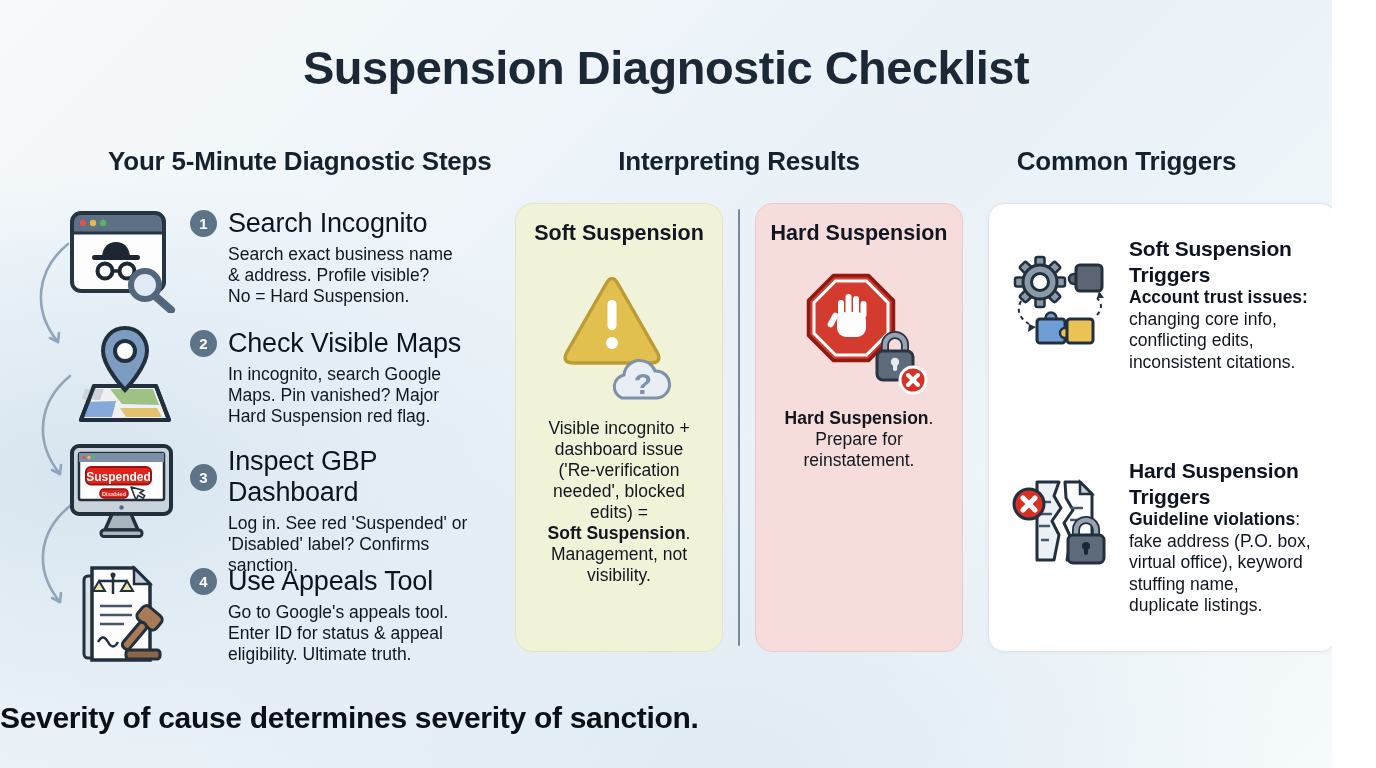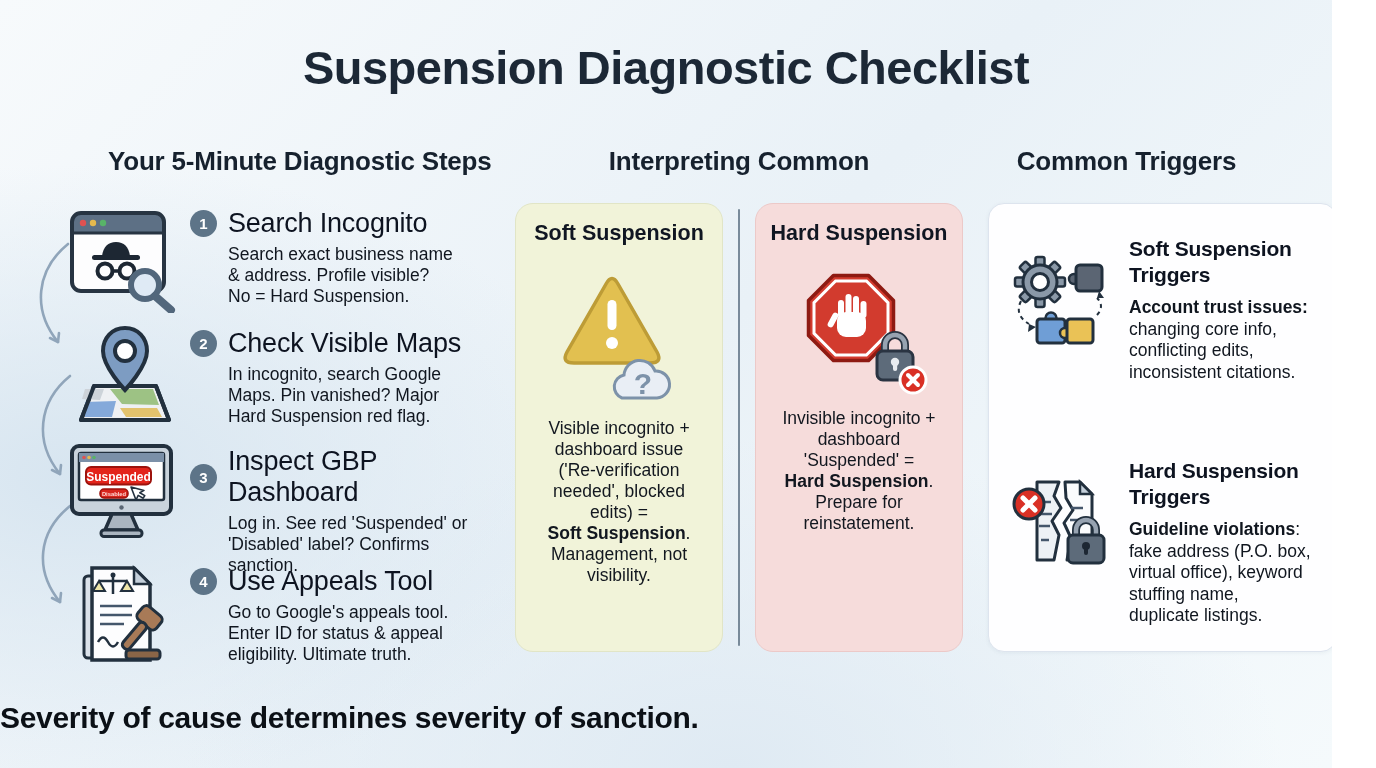--- a/index.html
+++ b/index.html
@@ -38,36 +38,36 @@
   .card-text{margin:6px auto 0 auto;width:184px;font-size:17.5px;line-height:1.2;color:#12171f;}
   #results-divider{position:absolute;left:738px;top:209px;width:2px;height:437px;
     background:#5c7183;opacity:.8;border-radius:1px;}
 
   
   .trigger-card{position:absolute;left:988px;top:203px;width:349px;height:449px;background:#fefeff;
     border:1.5px solid #dde4ee;border-radius:16px;box-sizing:border-box;box-shadow:0 1px 4px rgba(40,60,90,.06);}
   .trig-icon{position:absolute;}
   .trig-text{position:absolute;left:140px;width:192px;}
   .trig-title{font-size:21px;font-weight:700;line-height:1.22;color:#0d1320;letter-spacing:-0.2px;}
-  .trig-body{margin-top:10px;font-size:17.5px;line-height:1.23;color:#10161f;}
+  .trig-body{font-size:17.5px;line-height:1.23;color:#10161f;}
   .trig-body b{font-weight:700;}
 
   .footer-line{position:absolute;top:701px;left:0;width:100%;text-align:left;
     font-size:30px;font-weight:700;color:#0b1016;letter-spacing:-0.3px;}
   svg{display:block;}
 </style>
 </head>
 <body>
 
 <div class="canvas">
 
   <div class="page-title">Suspension Diagnostic Checklist</div>
 
   <div class="col-head" id="head-steps">Your 5-Minute Diagnostic Steps</div>
-  <div class="col-head" id="head-results">Interpreting Common</div>
+  <div class="col-head" id="head-results">Interpreting Results</div>
   <div class="col-head" id="head-triggers">Common Triggers</div>
 
   <svg style="position:absolute;left:24px;top:240px;" width="80" height="400" viewBox="0 0 80 400">
     <g fill="none" stroke="#90a5ba" stroke-width="2.6" stroke-linecap="round">
       <path d="M44,4 C12,30 8,70 34,102"></path>
         <path d="M34,102 l-8,-4 M34,102 l1,-9"></path>
       <path d="M46,136 C14,162 10,202 36,234"></path>
         <path d="M36,234 l-8,-4 M36,234 l1,-9"></path>
       <path d="M46,266 C14,292 10,330 36,362"></path>
         <path d="M36,362 l-8,-4 M36,362 l1,-9"></path>
@@ -216,23 +216,20 @@
       <rect x="88" y="91" width="36" height="29" rx="6" fill="#5d6b7a" stroke="#2a3442" stroke-width="3"></rect>
       <circle cx="106" cy="102" r="4.2" fill="#e8ecf0"></circle>
         <rect x="104" y="103" width="4.2" height="8" rx="2" fill="#e8ecf0"></rect>
       <circle cx="124" cy="120" r="13" fill="#d93025" stroke="#ffffff" stroke-width="3"></circle>
       <g stroke="#ffffff" stroke-width="4" stroke-linecap="round">
         <line x1="119" y1="115" x2="129" y2="125"></line>
           <line x1="129" y1="115" x2="119" y2="125"></line>
       </g>
     </svg>
     <div class="card-text">
-      <div class="preline">Invisible incognito +
-dashboard
-'Suspended' =</div>
       <div><b>Hard Suspension</b><span>.</span></div>
       <div class="preline">Prepare for
 reinstatement.</div>
     </div>
   </div>
 
   <div class="trigger-card">
 
     <svg class="trig-icon" style="left:18px;top:45px;" width="112" height="112" viewBox="0 0 112 112">
       <g transform="translate(33,33)">

